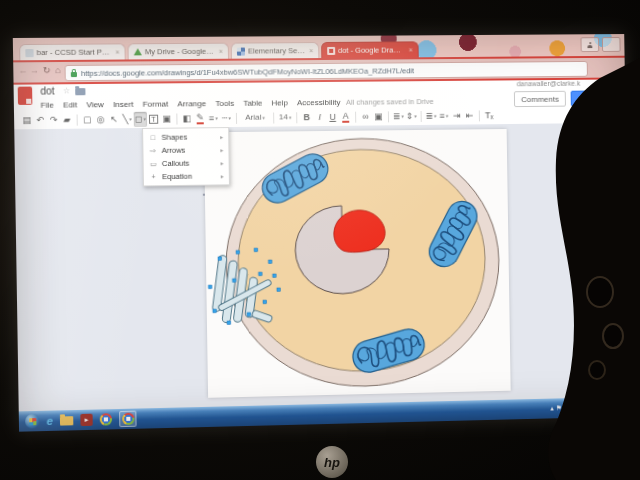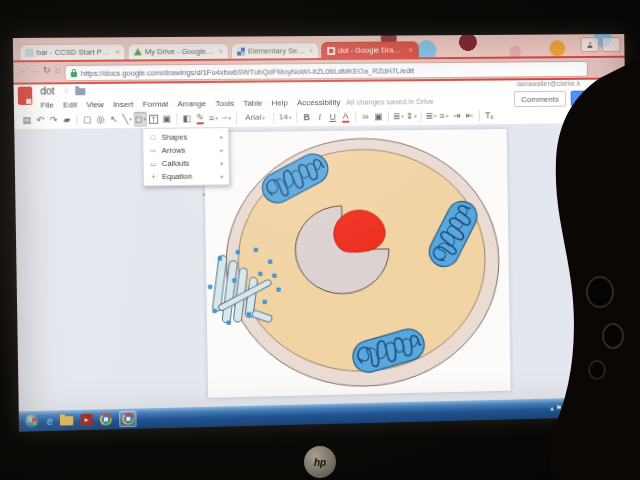--- a/index.html
+++ b/index.html
@@ -109,24 +109,24 @@
   .tb-folder::before{content:"";position:absolute;left:0;top:-2px;width:5px;height:2px;background:#efc35c;border-radius:1px 1px 0 0;}
   .tb-media{width:12px;height:12px;background:#a03028;border-radius:2px;display:flex;align-items:center;justify-content:center;color:#fff;font-size:7px;}
   .chrome{width:12px;height:12px;border-radius:50%;
     background:radial-gradient(circle at 50% 50%, #fff 0 2.5px, #3a7de0 2.5px 4px, rgba(0,0,0,0) 4px),
                conic-gradient(from -40deg, #e8453c 0 120deg, #8fc63f 120deg 240deg, #f8c93e 240deg 360deg);}
   .tb-active{width:17px;height:16px;border:1px solid rgba(255,255,255,.5);border-radius:2px;
     background:rgba(255,255,255,.22);display:flex;align-items:center;justify-content:center;box-sizing:border-box;}
   .tray{position:absolute;right:70px;top:0;height:20px;display:flex;align-items:center;gap:4px;color:#eef2f8;font-size:7px;}
   .showdesk{position:absolute;right:0;top:0;width:5px;height:20px;background:rgba(255,255,255,.18);border-left:1px solid rgba(255,255,255,.4);}
   
-  .hp{position:absolute;left:304px;top:446px;width:32px;height:32px;border-radius:50%;
+  .hp{position:absolute;left:316px;top:446px;width:32px;height:32px;border-radius:50%;
     background:radial-gradient(circle at 35% 30%, #a89f92, #6b6458 70%, #47413a);
     display:flex;align-items:center;justify-content:center;
-    font-style:italic;font-weight:bold;font-size:10px;color:#17140f;z-index:70;}
+    font-style:italic;font-weight:bold;font-size:13px;color:#17140f;z-index:70;}
   .strap{position:absolute;left:0;top:0;z-index:80;pointer-events:none;}
 </style>
 </head>
 <body>
 
 <div id="stage" data-name="photo-of-laptop">
 
   <div id="screen" data-name="laptop-screen">
 
     <div class="tabstrip" data-name="browser-tab-strip">

